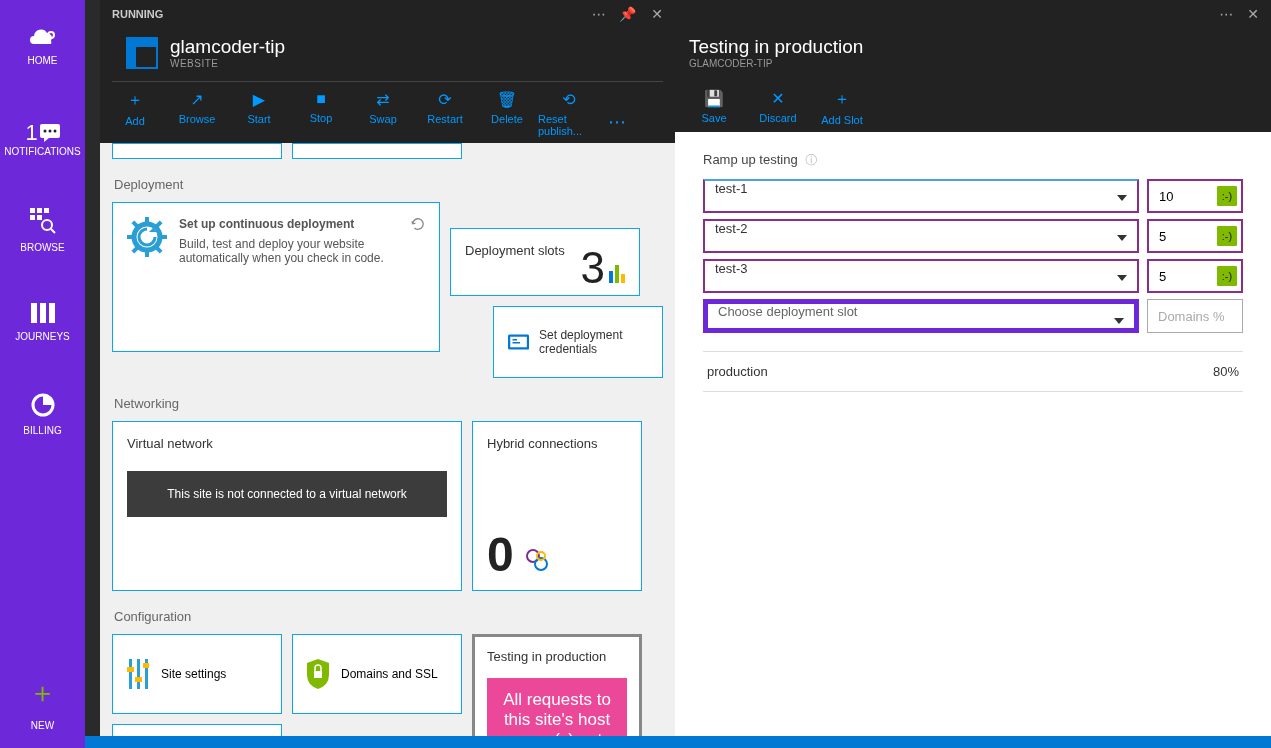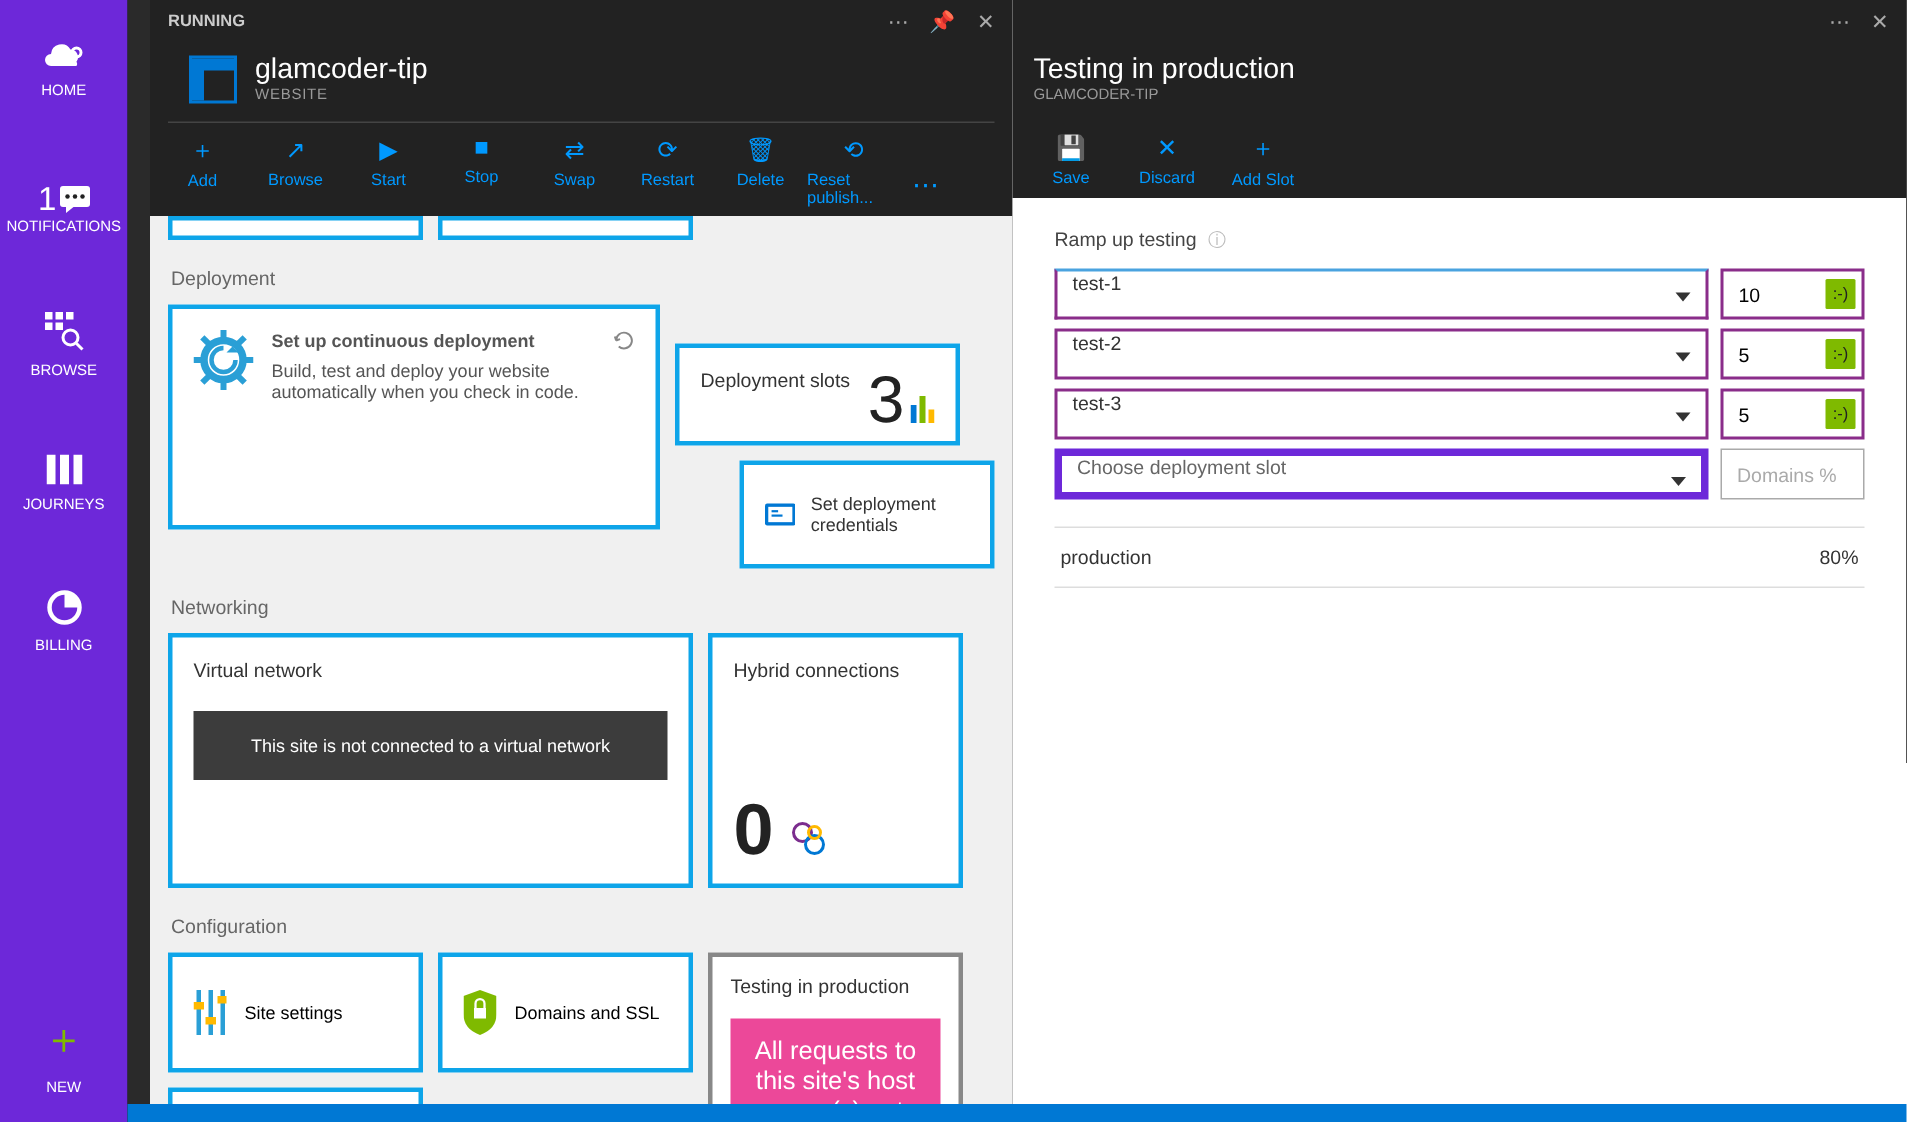--- a/index.html
+++ b/index.html
@@ -32,21 +32,21 @@
 .blade1 .identity .name { font-size: 19px; font-weight: 300; color: #fff; }
 .blade1 .identity .sub { font-size: 10px; color: #999; letter-spacing: 0.5px; }
 .blade1 .toolbar { display: flex; padding: 8px 4px 6px 4px; }
 .blade1 .toolbar .tool { width: 62px; display: flex; flex-direction: column; align-items: center; color: #0099ff; font-size: 11px; cursor: pointer; }
 .blade1 .toolbar .tool .ticon { font-size: 16px; margin-bottom: 4px; }
 .blade1 .toolbar .more { color: #0099ff; align-self: flex-end; padding: 0 8px 4px 8px; cursor: pointer; font-size: 18px; letter-spacing: 2px; }
 
 .blade1 .scroll { flex: 1; overflow-y: auto; padding: 0 12px 12px 12px; }
 .section-title { color: #666; font-size: 13px; margin: 18px 0 10px 2px; }
 .tile-row { display: flex; gap: 10px; }
-.tile { background: #fff; border: 3px solid #0ea5e9; padding: 14px; }
+.tile { background: #fff; border: 1px solid #0ea5e9; padding: 14px; }
 .tile.large { width: 350px; height: 150px; display: flex; align-items: flex-start; }
 .tile.med { width: 170px; height: 170px; }
 .tile.wide { width: 350px; height: 170px; position: relative; }
 .tile.config { width: 170px; height: 80px; display: flex; align-items: center; gap: 12px; }
 .tile h4 { font-weight: 400; font-size: 13px; color: #333; }
 .tile .gear { width: 40px; height: 40px; margin-right: 12px; flex-shrink: 0; }
 .tile .desc { font-size: 12px; color: #555; }
 .tile .desc b { font-weight: 600; display: block; margin-bottom: 6px; }
 .tile .bignum { font-size: 44px; font-weight: 300; color: #222; position: absolute; right: 38px; bottom: 8px; }
 .tile .num-icon { position: absolute; right: 14px; bottom: 18px; width: 16px; height: 18px; }

